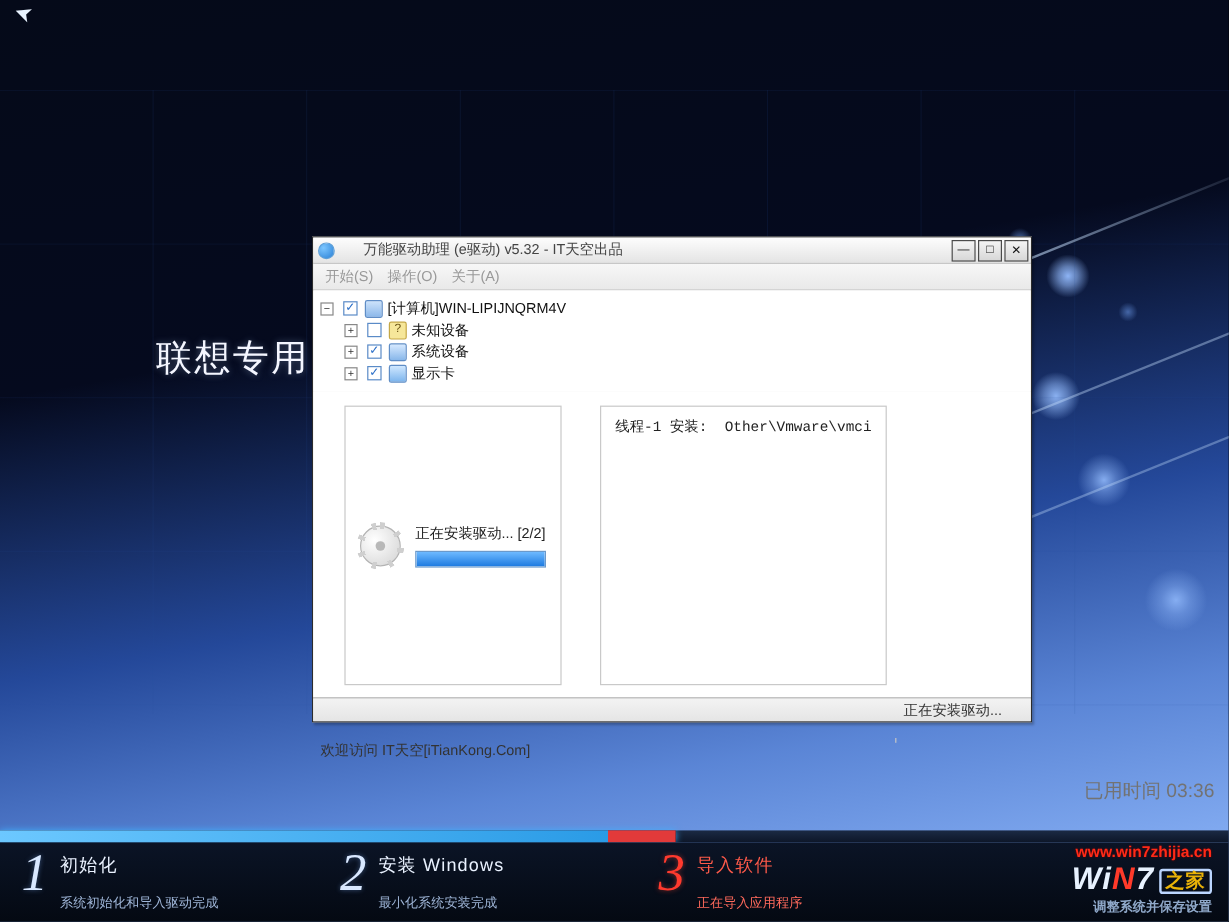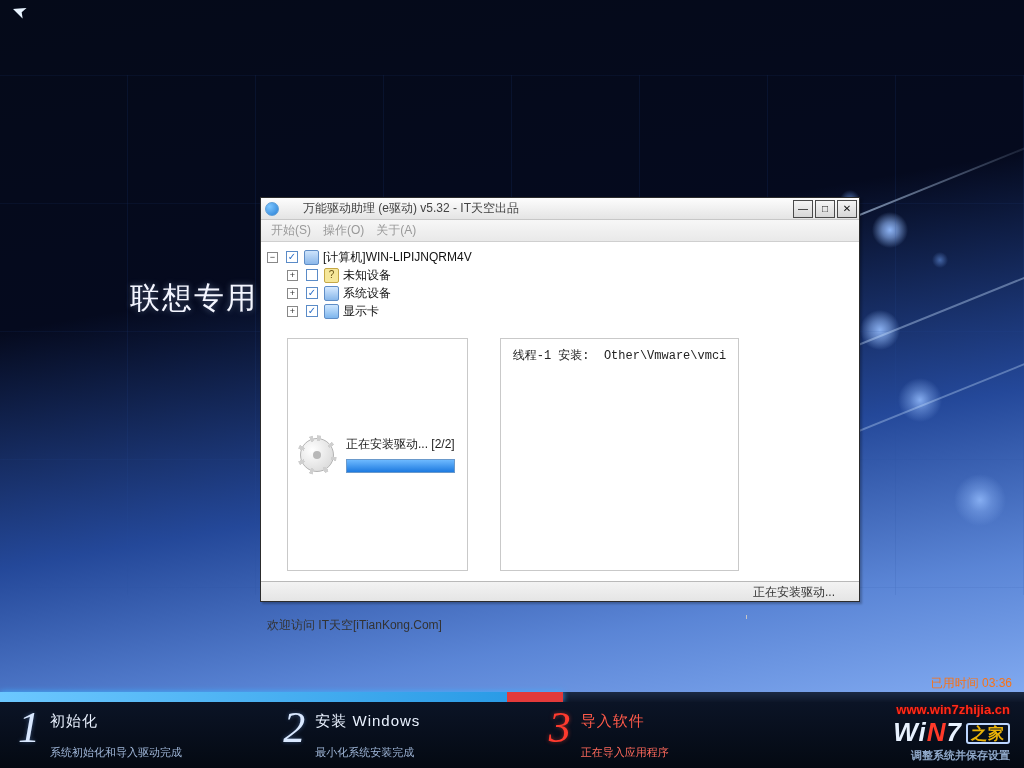--- a/index.html
+++ b/index.html
@@ -175,22 +175,22 @@
       border-top:1px solid #b9b9b9;
       display:flex;
       background:linear-gradient(#f3f3f3,#e5e5e5);
       font-size:12px; color:#333;
     }
     .sb-left { flex:1; padding:2px 6px; border-right:1px solid #c6c6c6;margin-top:33px; }
     .sb-right { width:112px; padding:2px 6px; }
 
     
     .elapsed {
-      position:absolute; right:12px; top:675px;
-      color:#f97316; font-size:12px;
+      position:absolute; right:12px; top:649px;
+      color:#737373; font-size:16px;
     }
     .big-progress {
       position:absolute; left:0; right:0; top:692px;
       height:10px;
       background:linear-gradient(#1b2a44,#0d1628);
     }
     .big-progress-fill {
       height:100%;
       background:linear-gradient(#6cc8ff,#2a9be6);
       box-shadow:0 0 6px #3fb0ff;

